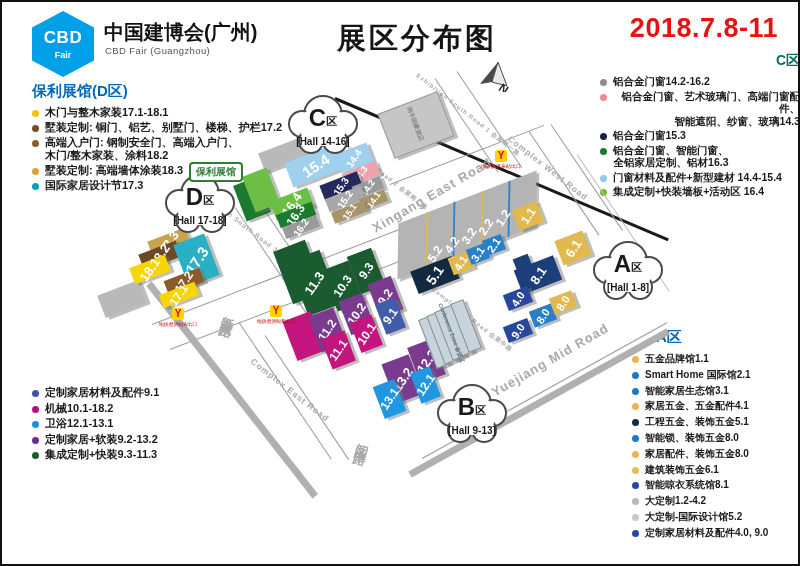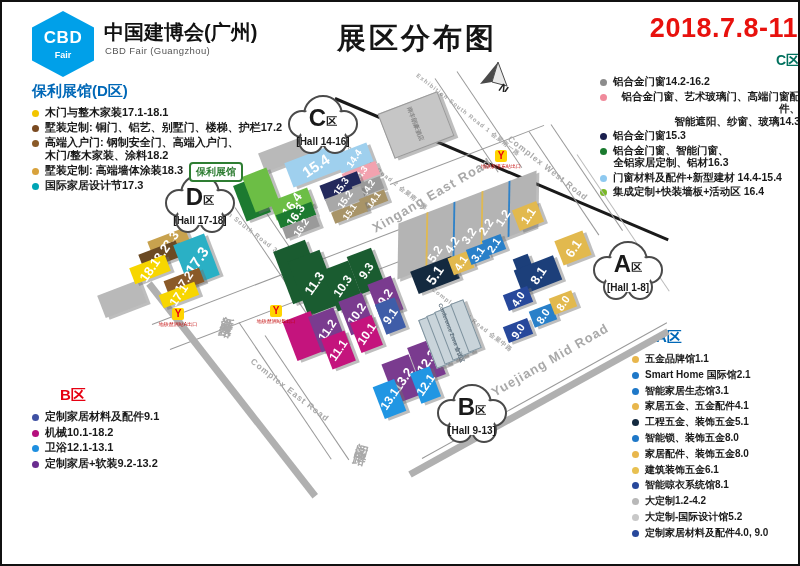--- a/index.html
+++ b/index.html
@@ -9,21 +9,21 @@
   
   #logo-hex{position:absolute;left:30px;top:9px;width:62px;height:66px;background:#00a0e9;
     clip-path:polygon(50% 0%,100% 25%,100% 75%,50% 100%,0% 75%,0% 25%);
     display:flex;flex-direction:column;align-items:center;justify-content:center;color:#fff;}
   #logo-hex .l1{font-size:17px;font-weight:800;letter-spacing:.5px;}
   #logo-hex .l2{font-size:9px;font-weight:700;margin-top:2px;}
   #org-cn{position:absolute;left:102px;top:17px;font-size:20px;font-weight:800;color:#111;}
   #org-en{position:absolute;left:103px;top:43px;font-size:9.5px;color:#555;letter-spacing:.4px;}
   #main-title{position:absolute;left:300px;top:17px;width:230px;text-align:center;
     font-size:29px;font-weight:900;color:#151515;letter-spacing:3px;}
-  #date{position:absolute;right:0;top:11px;font-size:27px;font-weight:900;letter-spacing:.5px;}
+  #date{position:absolute;right:20px;top:11px;font-size:27px;font-weight:900;letter-spacing:.5px;}
   
   .legend{position:absolute;}
   .legend h3{margin:0 0 5px 0;font-size:14px;font-weight:800;}
   .legend .item{display:flex;align-items:flex-start;margin:0 0 2px 0;}
   .legend .dot{flex:0 0 auto;width:7px;height:7px;border-radius:50%;margin:4px 6px 0 0;}
   .legend .txt{font-size:10.5px;font-weight:600;color:#1a1a1a;line-height:12.5px;white-space:pre-line;}
   #legend-d{left:30px;top:80px;width:262px;}
   #legend-d h3{font-size:15px;}
   #legend-d .txt{font-size:11px;line-height:13px;}
   #legend-b{left:30px;top:384px;width:210px;}
@@ -94,37 +94,40 @@
           <div class="dot" style="background: rgb(216, 162, 60);"></div>
           <div class="txt">墅装定制: 高端墙体涂装18.3</div>
         </div>
         <div class="item">
           <div class="dot" style="background: rgb(0, 165, 181);"></div>
           <div class="txt">国际家居设计节17.3</div>
         </div>
       </div>
   </div>
   <div id="legend-b" class="legend">
-    <h3 style="color: rgb(230, 0, 18);">B区</h3>
     <div>
         <div class="item">
           <div class="dot" style="background: rgb(63, 81, 163);"></div>
           <div class="txt">定制家居材料及配件9.1</div>
         </div>
         <div class="item">
           <div class="dot" style="background: rgb(181, 15, 125);"></div>
           <div class="txt">机械10.1-18.2</div>
         </div>
         <div class="item">
           <div class="dot" style="background: rgb(30, 143, 224);"></div>
           <div class="txt">卫浴12.1-13.1</div>
         </div>
         <div class="item">
           <div class="dot" style="background: rgb(106, 45, 143);"></div>
           <div class="txt">定制家居+软装9.2-13.2</div>
+        </div>
+        <div class="item">
+          <div class="dot" style="background: rgb(26, 92, 42);"></div>
+          <div class="txt">集成定制+快装9.3-11.3</div>
         </div>
       </div>
   </div>
   <div id="legend-c" class="legend">
     <h3 style="color: rgb(0, 113, 94);">C区</h3>
     <div>
         <div class="item">
           <div class="dot" style="background: rgb(140, 140, 140);"></div>
           <div class="txt">铝合金门窗14.2-16.2</div>
         </div>

